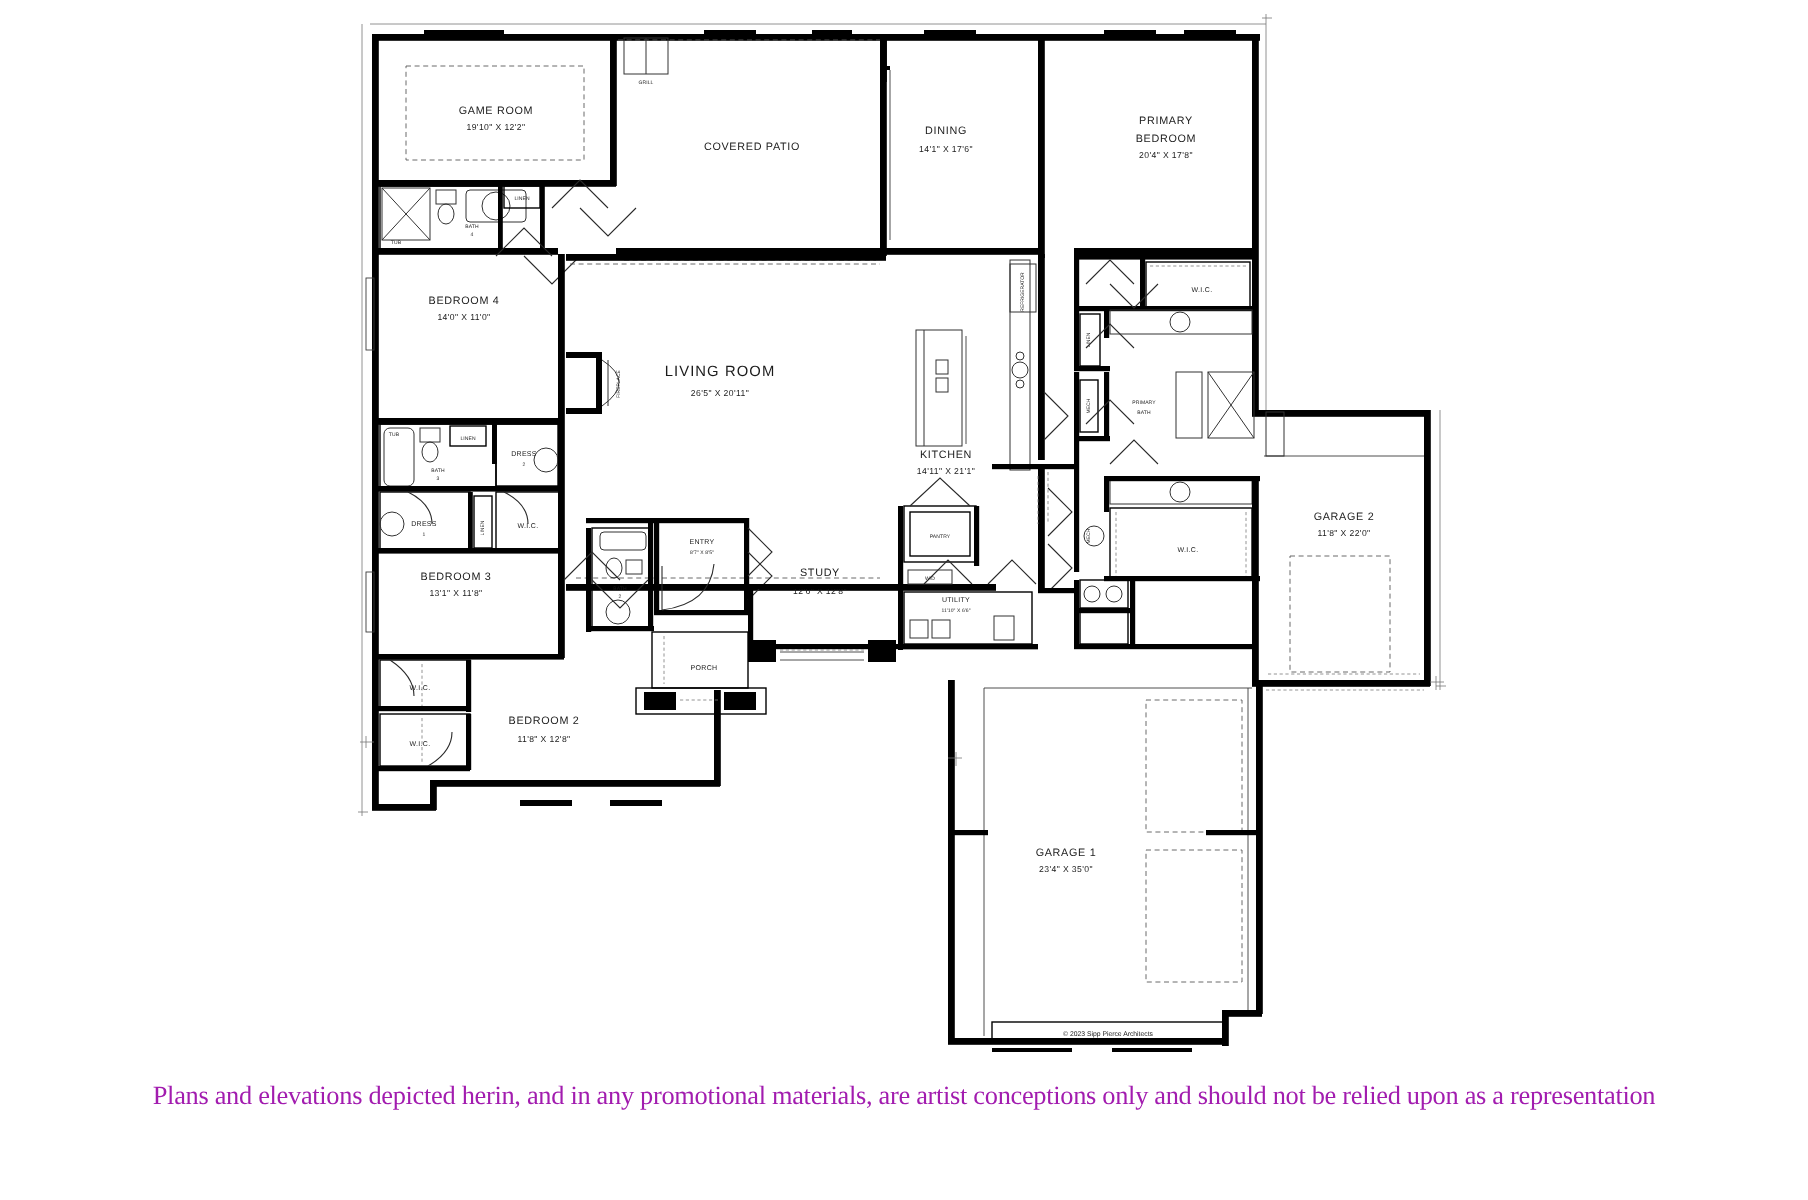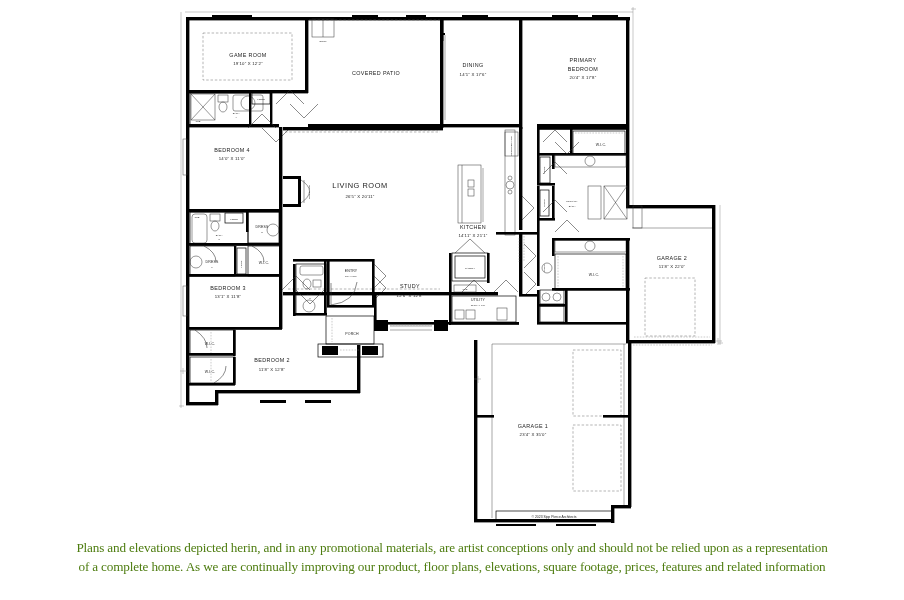--- a/index.html
+++ b/index.html
@@ -5,21 +5,21 @@
   html,body{margin:0;padding:0;background:#ffffff;}
   body{width:904px;height:600px;font-family:"Liberation Sans",sans-serif;overflow:hidden;}
   #plan-wrap{position:relative;width:780px;height:534px;}
   #plan-svg{display:block;}
   .disclaimer{
     width:904px;
     text-align:center;
     font-family:"Liberation Serif",serif;
     font-size:13.2px;
     line-height:19px;
-    color:#4d7c0f;
+    color:#a21caf;
     padding-top:4px;
     letter-spacing:-0.15px;
   }
   .disclaimer div{white-space:nowrap;}
   .rl{font-family:"Liberation Sans",sans-serif;fill:#1b1b1b;text-anchor:middle;}
   .r-big{font-size:7.4px;letter-spacing:0.55px;}
   .r-dim{font-size:4.3px;letter-spacing:0.2px;}
   .r-mid{font-size:5.4px;letter-spacing:0.35px;}
   .r-sm{font-size:3.5px;letter-spacing:0.15px;}
   .r-xs{font-size:2.5px;letter-spacing:0.05px;}
@@ -462,14 +462,13 @@
   <g>
     <path class="swing" d="M462 292 L474 280 L486 292"></path>
     <path class="swing" d="M494 292 L506 280 L518 292"></path>
   </g>
 
 </svg>
 </div>
 
 <div class="disclaimer">
   <div>Plans and elevations depicted herin, and in any promotional materials, are artist conceptions only and should not be relied upon as a representation</div>
-  <div>of a complete home.  As we are continually improving our product, floor plans, elevations, square footage, prices, features and related information</div>
 </div>
 
 </body></html>

